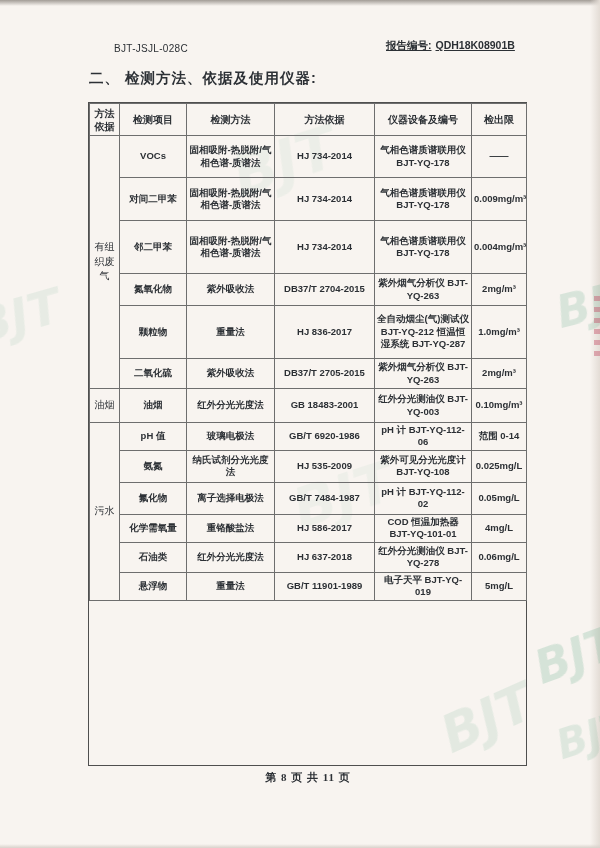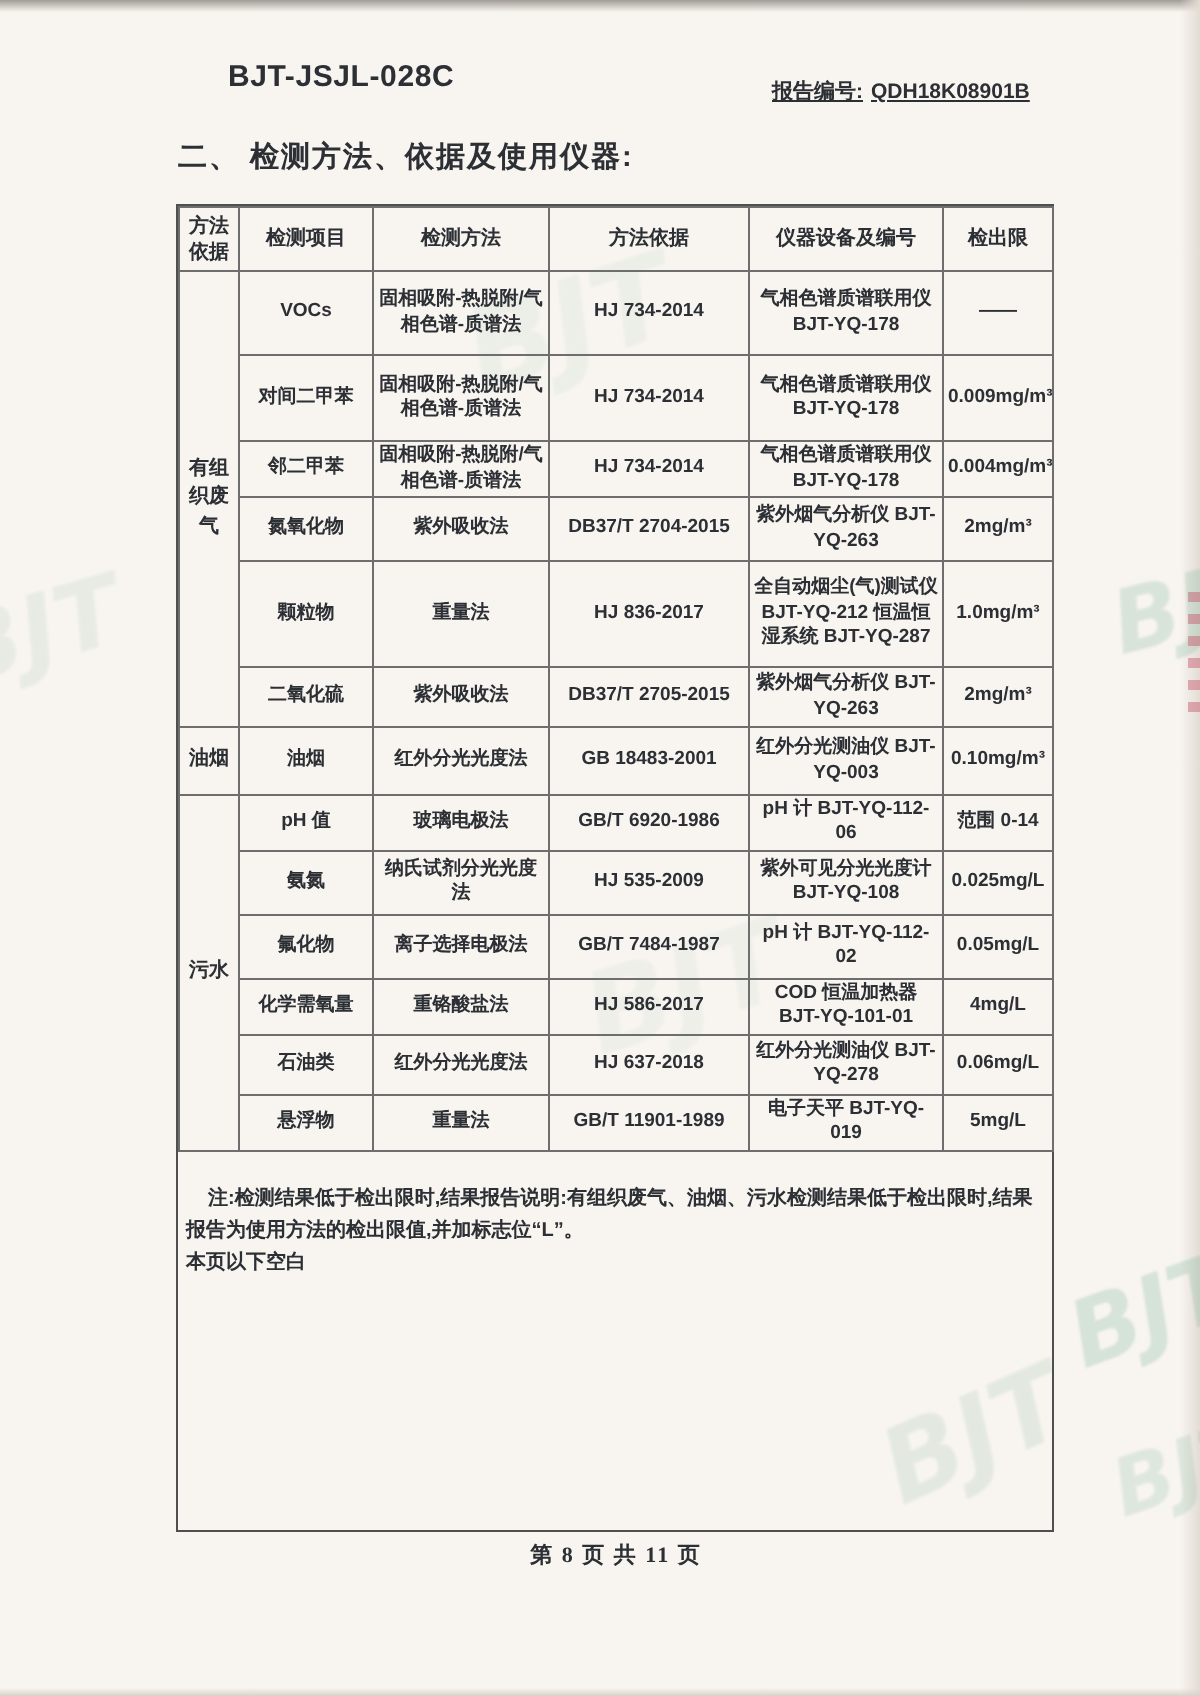--- a/index.html
+++ b/index.html
@@ -10,37 +10,37 @@
     color:#2c3035;
   }
   
   .edge-top{position:absolute;top:0;left:0;width:600px;height:6px;
     background:linear-gradient(180deg,#a29c96 0%,rgba(248,244,240,0) 100%);}
   .edge-right{position:absolute;top:0;right:0;width:10px;height:848px;
     background:linear-gradient(270deg,#e3dcd5 0%,rgba(248,244,240,0) 100%);}
   .edge-bottom{position:absolute;bottom:0;left:0;width:600px;height:4px;
     background:linear-gradient(0deg,#d9d2cb 0%,rgba(248,244,240,0) 100%);}
 
-  .hdr-left{position:absolute;left:114px;top:30px;font-size:15px;font-weight:700;letter-spacing:.3px;}
+  .hdr-left{position:absolute;left:114px;top:43px;font-size:10px;font-weight:400;letter-spacing:.3px;}
   .hdr-right{position:absolute;left:386px;top:39px;font-size:10.5px;font-weight:700;}
   .hdr-right span{margin-right:4px;text-decoration:underline;}
   .sec-title{position:absolute;left:89px;top:69px;font-size:14.5px;font-weight:700;letter-spacing:1px;}
 
   .tbl-wrap{position:absolute;left:88px;top:102px;width:439px;height:664px;
     border:1px solid #4f4f4f;box-sizing:border-box;}
   table{border-collapse:collapse;table-layout:fixed;width:437px;}
   col.c-cat{width:30px;}  col.c-item{width:67px;} col.c-method{width:88px;}
   col.c-std{width:100px;} col.c-inst{width:97px;} col.c-lim{width:55px;}
   th,td{border:1px solid #6e6e6e;text-align:center;vertical-align:middle;
     padding:1px 2px;font-size:9.5px;line-height:1.3;font-weight:600;
     overflow:hidden;}
   th{font-weight:700;font-size:10px;}
   td.item,td.std,td.lim{font-weight:700;}
-  td.cat{font-weight:700;font-size:10px;line-height:1.45;}
-  tr.h-hdr{height:32px;} tr.h-r0{height:42px;} tr.h-r1{height:43px;} tr.h-r2{height:28px;}
+  td.cat{font-weight:400;font-size:10px;line-height:1.45;}
+  tr.h-hdr{height:32px;} tr.h-r0{height:42px;} tr.h-r1{height:43px;} tr.h-r2{height:53px;}
   tr.h-r3{height:32px;} tr.h-r4{height:53px;} tr.h-r5{height:30px;} tr.h-r6{height:34px;}
   tr.h-r7{height:27px;} tr.h-r8{height:32px;} tr.h-r9{height:32px;} tr.h-r10{height:28px;}
   tr.h-r11{height:30px;} tr.h-r12{height:28px;}
 
   .note{position:absolute;left:4px;top:489px;width:428px;font-size:10px;
     line-height:1.55;font-weight:600;text-align:left;color:#2c3035;}
   .note .p1{text-indent:11px;margin:0;}
   .note .p2{margin:1px 0 0 0;}
 
   .footer{position:absolute;left:88px;top:770px;width:440px;text-align:center;
@@ -193,19 +193,15 @@
     <tr class="h-r12">
       <td class="item">悬浮物</td>
       <td class="method">重量法</td>
       <td class="std">GB/T 11901-1989</td>
       <td class="inst">电子天平 BJT-YQ-019</td>
       <td class="lim">5mg/L</td>
     </tr>
   </tbody>
     </table>
 
-  <div class="note">
-    <p class="p1">注:检测结果低于检出限时,结果报告说明:有组织废气、油烟、污水检测结果低于检出限时,结果报告为使用方法的检出限值,并加标志位“L”。</p>
-    <p class="p2">本页以下空白</p>
-  </div>
 </div>
 
 <div class="footer">第 8 页 共 11 页</div>
 
 </body></html>

